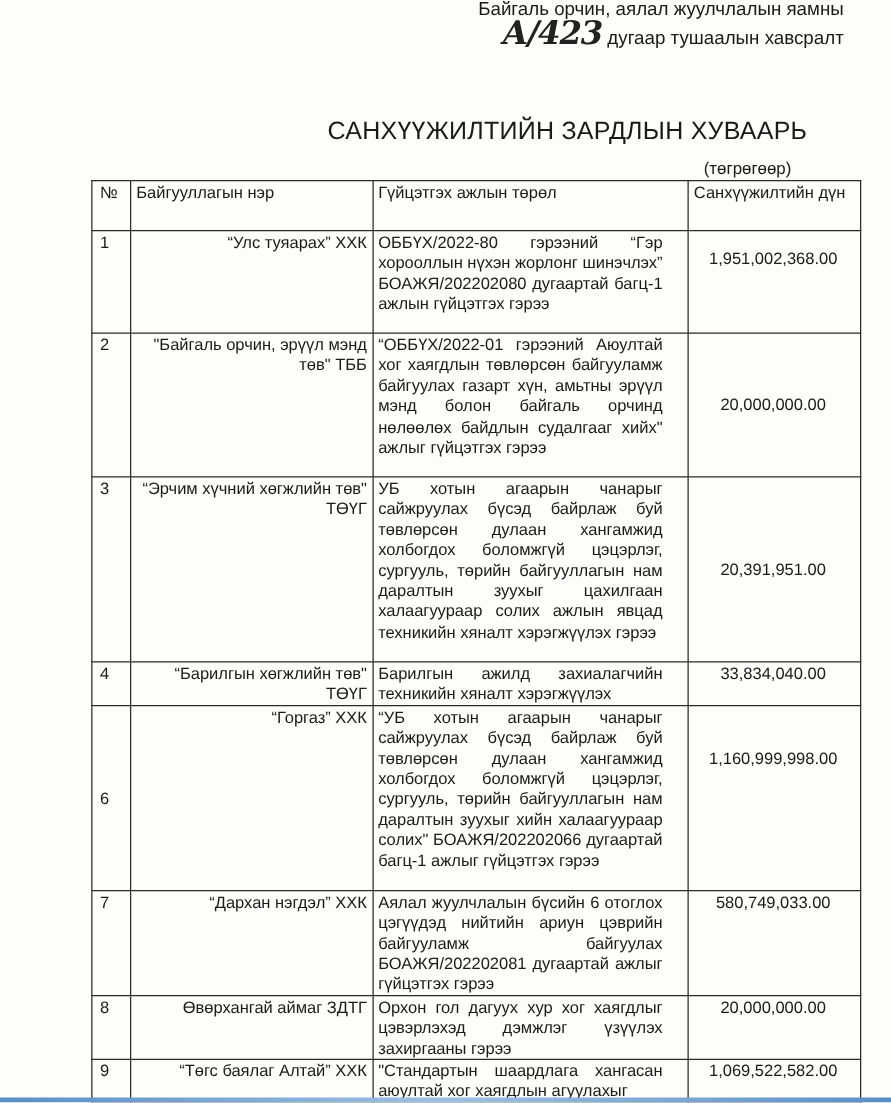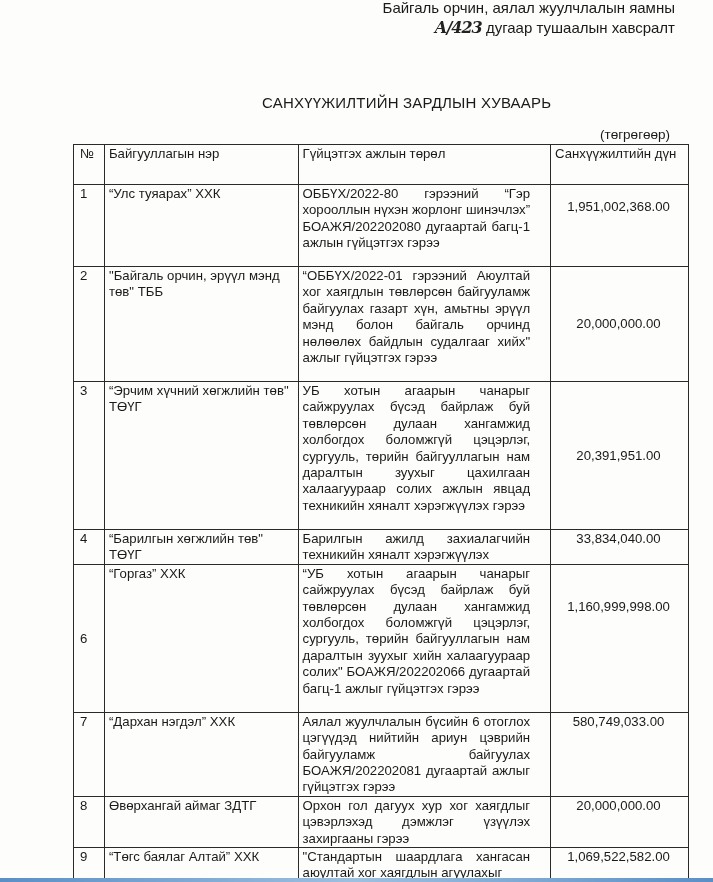--- a/index.html
+++ b/index.html
@@ -11,42 +11,42 @@
   }
   .hdr-right {
     position:absolute; right:38px; top:-2px;
     text-align:right; font-size:15px; line-height:19.5px;
   }
   .hdr-right .line { white-space:nowrap; }
   .hand {
     font-family:"DejaVu Serif", serif; font-style:italic; font-weight:bold;
     color:#222; letter-spacing:-1px;
   }
-  .hand.big { font-size:16px; }
+  .hand.big { font-size:26px; }
   .hand.small { font-size:15px; }
   .title {
     position:absolute; left:262px; top:94px;
-    font-size:15px; letter-spacing:0.2px;
+    font-size:20px; letter-spacing:0.2px;
   }
   .unit {
-    position:absolute; left:563px; top:127px; font-size:13.5px;margin-left:37px;
+    position:absolute; left:563px; top:127px; font-size:13.5px;
   }
   table {
     position:absolute; left:73px; top:144px;
     border-collapse:collapse; width:616px;
     font-size:13.2px; line-height:16.4px;
   }
   td, th {
     border:1.4px solid #2a2a2a; vertical-align:top;
     padding:1px 4px 0 4px; font-weight:normal;
   }
   th { text-align:left; height:38px; }
   col.c1 { width:31px; } col.c2 { width:194px; } col.c3 { width:253px; } col.c4 { width:138px; }
   .num { text-align:left; padding-left:6px; }
-  .org { text-align:left; }
+  .org { text-align:right; }
   .desc { text-align:justify; padding-right:20px; }
   .amt { text-align:center; padding-right:6px; }
   .vmid { vertical-align:middle; }
   .bottom-bar {
     position:absolute; left:0; right:0; bottom:0; height:4px;
     background:linear-gradient(90deg,#5a8fc6,#9ec0e0,#5a8fc6);
   }
 </style>
 </head>
 <body>

